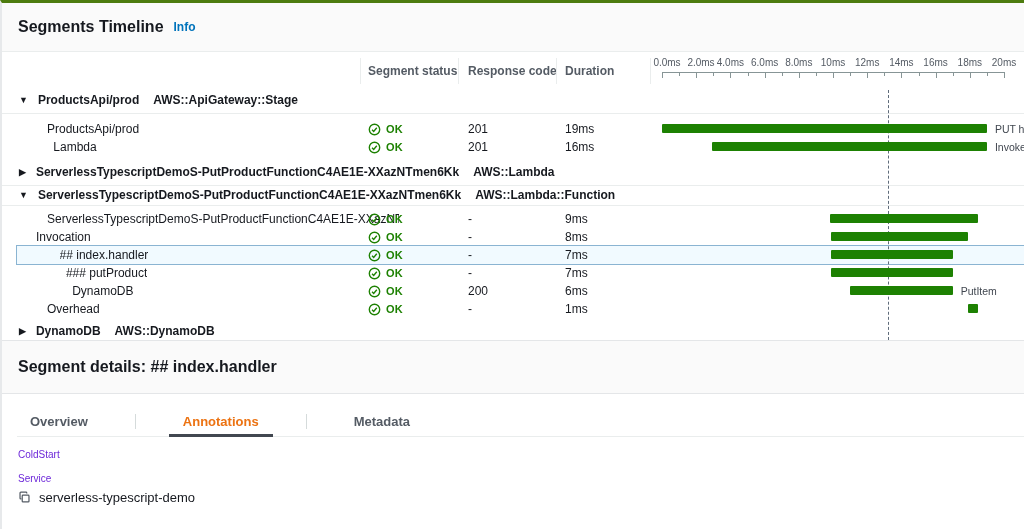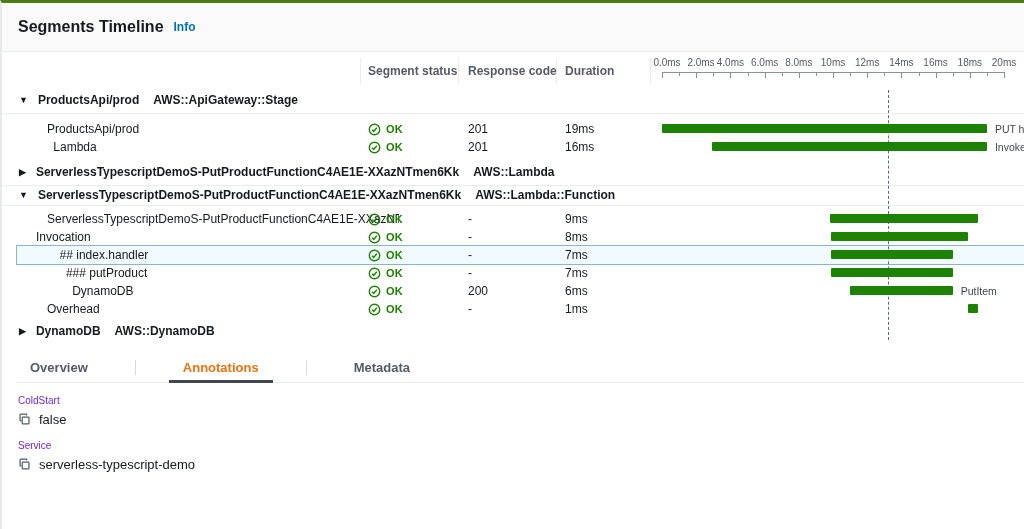--- a/index.html
+++ b/index.html
@@ -248,42 +248,36 @@
           <div class="bar" style="left: 966.09px; width: 10.26px; background: rgb(29, 129, 2);"></div>
         </div>
       </div>
       <div class="group-header gh-d">
         <span class="caret">▶</span>
         <span class="g-name">DynamoDB</span>
         <span>AWS::DynamoDB</span>
       </div>
     </div>
 
+  <div id="details-band">
+    <span id="details-title">Segment details: ## index.handler</span>
+  </div>
 
   <div id="tabs-row">
       <div class="tab">Overview</div>
       <div class="tab-div"></div>
       <div class="tab active">Annotations</div>
       <div class="tab-div"></div>
       <div class="tab">Metadata</div>
     </div>
   <div id="tabs-baseline"></div>
 
   <div id="fields">
       <div class="field">
         <div class="field-label">ColdStart</div>
-        <div class="field-value">
-          <span class="copy-btn">
-            <svg viewBox="0 0 16 16" width="13" height="13" fill="none" stroke="#545b64" stroke-width="1.5">
-              <rect x="5.2" y="5.2" width="8.3" height="8.3" rx="1"></rect>
-              <path d="M10.8 3.2v-.7a1 1 0 0 0-1-1H3.5a1 1 0 0 0-1 1v6.3a1 1 0 0 0 1 1h.7"></path>
-            </svg>
-          </span>
-          <span>false</span>
-        </div>
       </div>
       <div class="field">
         <div class="field-label">Service</div>
         <div class="field-value">
           <span class="copy-btn">
             <svg viewBox="0 0 16 16" width="13" height="13" fill="none" stroke="#545b64" stroke-width="1.5">
               <rect x="5.2" y="5.2" width="8.3" height="8.3" rx="1"></rect>
               <path d="M10.8 3.2v-.7a1 1 0 0 0-1-1H3.5a1 1 0 0 0-1 1v6.3a1 1 0 0 0 1 1h.7"></path>
             </svg>
           </span>

